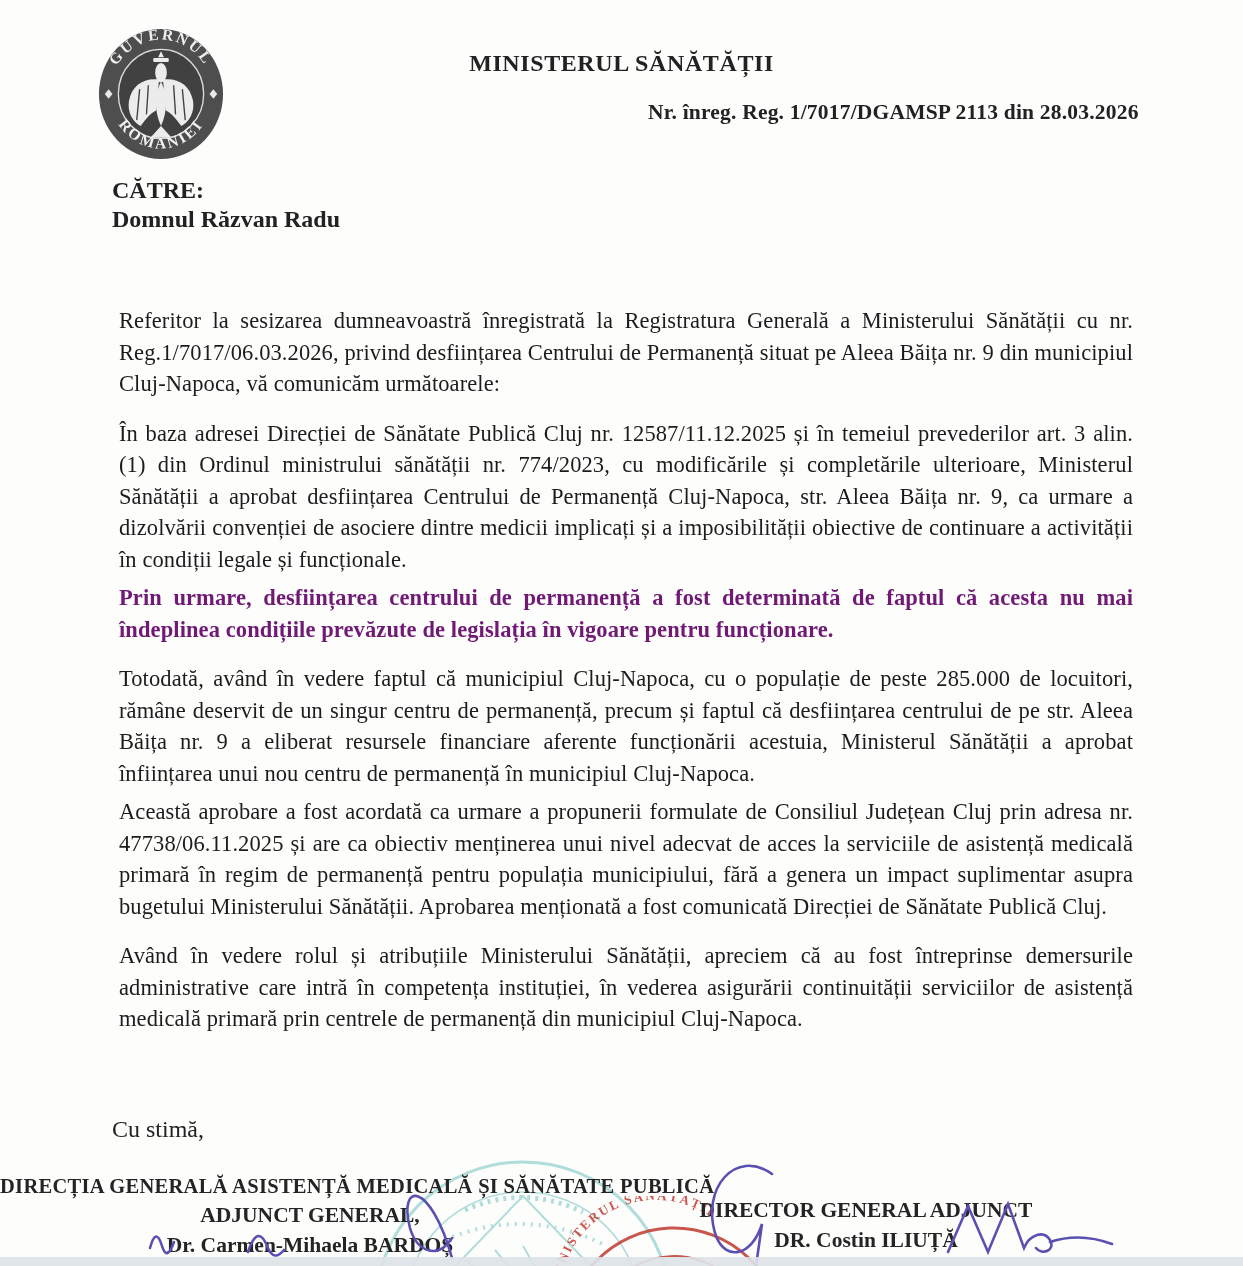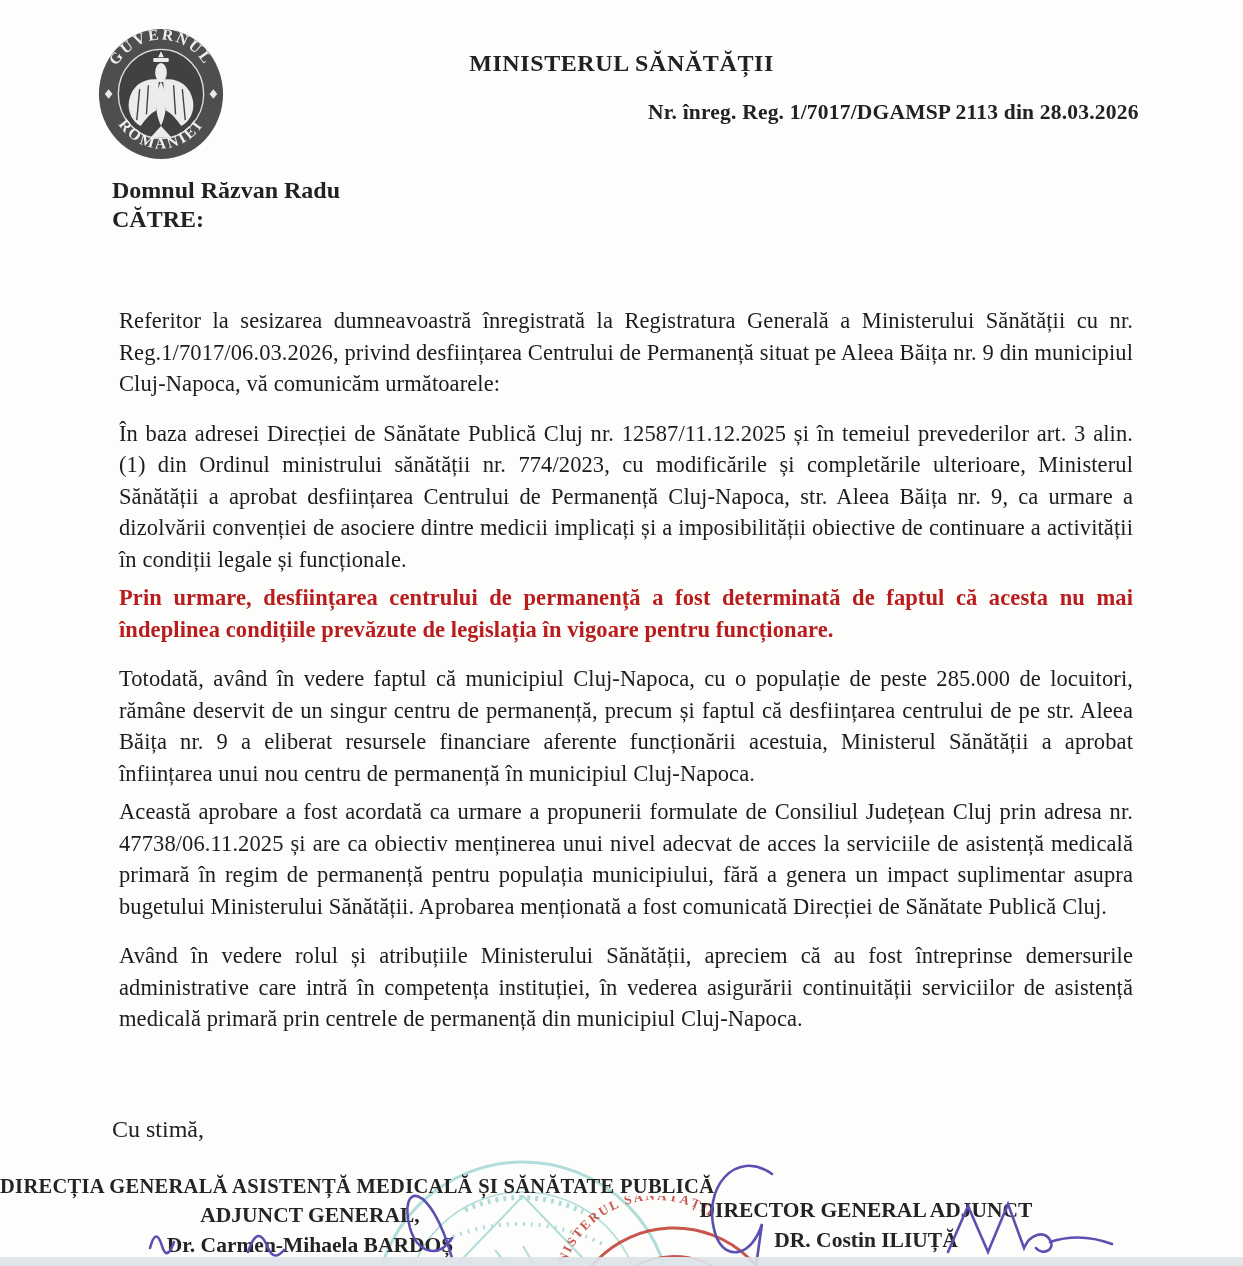--- a/index.html
+++ b/index.html
@@ -33,21 +33,21 @@
     vertical-align:-7px;
   }
   
   .body-text{
     position:absolute;left:112px;top:298px;width:1028px;
     font-size:22.5px;line-height:31.5px;letter-spacing:.1px;
     color:#1c1c1c;
   }
   .body-text p{margin:7px;text-align:justify;}
   .gap-before{margin-top:18px !important;}
-  .bold-para{font-weight:bold;color:#b91c1c;font-family:Liberation Serif, serif;}
+  .bold-para{font-weight:bold;color:#701a75;font-family:Liberation Serif, serif;}
   .closing{position:absolute;left:112px;top:1116px;font-size:24px;color:#222;}
   
   .sig-division{
     position:absolute;top:1175px;left:0;right:0;z-index:4;
     font-size:20.5px;font-weight:bold;letter-spacing:.3px;color:#242424;
   }
   .sig-left{position:absolute;top:1203px;left:108px;width:404px;z-index:4;text-align:center;font-weight:bold;color:#242424;}
   .sig-right{position:absolute;top:1198px;left:650px;width:432px;z-index:4;text-align:center;font-weight:bold;color:#242424;}
   .sig-title{font-size:21.5px;}
   .sig-name{font-size:21.5px;margin-top:5px;}
@@ -95,22 +95,22 @@
       <path d="M53 60 L51 90" fill="none"></path>
       <path d="M88 64 L91 96" fill="none"></path>
       <path d="M79 60 L81 90" fill="none"></path>
     </g>
   </svg>
 
   <div class="ms-title">MINISTERUL SĂNĂTĂȚII</div>
   <div class="reg-line">Nr. înreg. Reg. 1/7017/DGAMSP 2113  din 28.03.2026</div>
 
   <div class="recipient">
+    <div>CĂTRE:</div>
     <div>Domnul Răzvan Radu</div>
-    <div>CĂTRE:</div>
   </div>
 
   <div class="body-text">
     <p>Referitor la sesizarea dumneavoastră înregistrată la Registratura Generală a Ministerului Sănătății cu nr. Reg.1/7017/06.03.2026, privind desființarea Centrului de Permanență situat pe Aleea Băița nr. 9 din municipiul Cluj-Napoca, vă comunicăm următoarele:</p>
     <p class="gap-before">În baza adresei Direcției de Sănătate Publică Cluj nr. 12587/11.12.2025 și în temeiul prevederilor art. 3 alin. (1) din Ordinul ministrului sănătății nr. 774/2023, cu modificările și completările ulterioare, Ministerul Sănătății a aprobat desființarea Centrului de Permanență Cluj-Napoca, str. Aleea Băița nr. 9, ca urmare a dizolvării convenției de asociere dintre medicii implicați și a imposibilității obiective de continuare a activității în condiții legale și funcționale.</p>
     <p class="bold-para">Prin urmare, desființarea centrului de permanență a fost determinată de faptul că acesta nu mai îndeplinea condițiile prevăzute de legislația în vigoare pentru funcționare.</p>
     <p class="gap-before">Totodată, având în vedere faptul că municipiul Cluj-Napoca, cu o populație de peste 285.000 de locuitori, rămâne deservit de un singur centru de permanență, precum și faptul că desființarea centrului de pe str. Aleea Băița nr. 9 a eliberat resursele financiare aferente funcționării acestuia, Ministerul Sănătății a aprobat înființarea unui nou centru de permanență în municipiul Cluj-Napoca.</p>
     <p>Această aprobare a fost acordată ca urmare a propunerii formulate de Consiliul Județean Cluj prin adresa nr. 47738/06.11.2025 și are ca obiectiv menținerea unui nivel adecvat de acces la serviciile de asistență medicală primară în regim de permanență pentru populația municipiului, fără a genera un impact suplimentar asupra bugetului Ministerului Sănătății. Aprobarea menționată a fost comunicată Direcției de Sănătate Publică Cluj.</p>
     <p class="gap-before">Având în vedere rolul și atribuțiile Ministerului Sănătății, apreciem că au fost întreprinse demersurile administrative care intră în competența instituției, în vederea asigurării continuității serviciilor de asistență medicală primară prin centrele de permanență din municipiul Cluj-Napoca.</p>
   </div>

